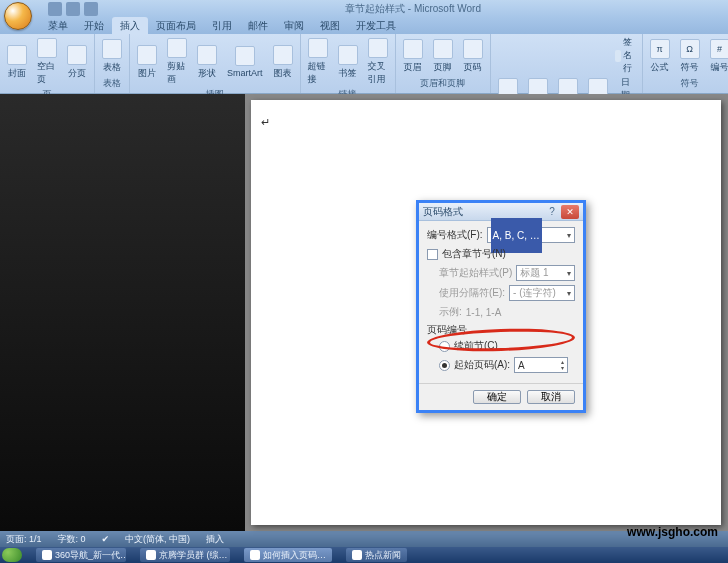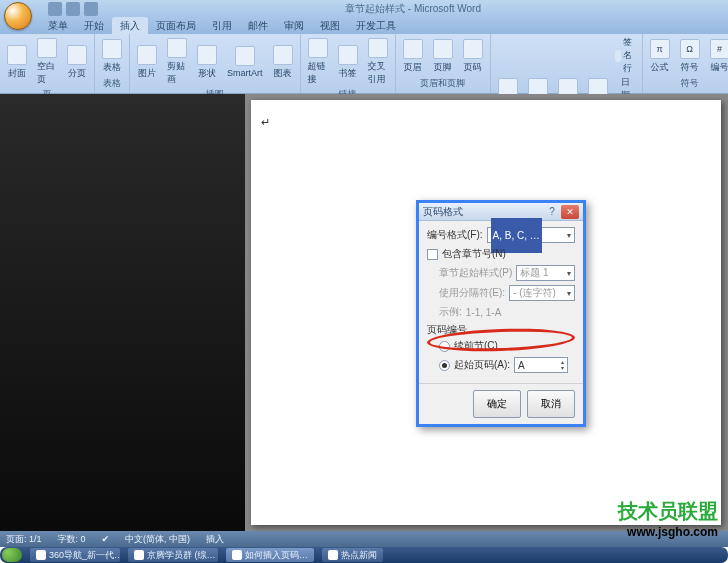--- a/index.html
+++ b/index.html
@@ -42,27 +42,27 @@
 .dlg-combo { flex: 1; height: 16px; border: 1px solid #8a9ab0; background: #fff; padding: 0 3px; font-size: 10px; display: flex; align-items: center; justify-content: space-between; cursor: pointer; }
 .dlg-combo .arrow { font-size: 8px; color: #555; }
 .dlg-check { width: 11px; height: 11px; border: 1px solid #8a9ab0; background: #fff; cursor: pointer; }
 .dlg-indent { padding-left: 12px; }
 .dlg-fieldset-label { color: #333; margin: 4px 0 2px 0; }
 .dlg-radio { width: 11px; height: 11px; border: 1px solid #8a9ab0; border-radius: 50%; background: #fff; cursor: pointer; display: flex; align-items: center; justify-content: center; }
 .dlg-radio.checked::after { content: ''; width: 5px; height: 5px; background: #333; border-radius: 50%; }
 .dlg-spinner { width: 54px; height: 16px; border: 1px solid #8a9ab0; background: #fff; padding: 0 3px; font-size: 10px; display: flex; align-items: center; justify-content: space-between; }
 .dlg-spinner .spin-btns { display: flex; flex-direction: column; font-size: 6px; line-height: 6px; color: #555; }
 .dlg-buttons { display: flex; justify-content: flex-end; gap: 6px; padding: 6px 8px; border-top: 1px solid #d0d0d0; }
-.dlg-btn { min-width: 48px; height: 28px; border: 1px solid #8a9ab0; background: linear-gradient(#fafafa,#e0e0e0); border-radius: 2px; font-size: 10px; display: flex; align-items: center; justify-content: center; cursor: pointer; }
+.dlg-btn { min-width: 48px; height: 14px; border: 1px solid #8a9ab0; background: linear-gradient(#fafafa,#e0e0e0); border-radius: 2px; font-size: 10px; display: flex; align-items: center; justify-content: center; cursor: pointer; }
 .red-circle { position: absolute; border: 3px solid #d82a1a; border-radius: 50%; width: 148px; height: 22px; left: 8px; top: 126px; pointer-events: none; transform: rotate(-2deg); }
 
 .statusbar { height: 16px; background: linear-gradient(#6a8ab0,#4a6a90); display: flex; align-items: center; font-size: 9px; color: #e8f0fa; padding: 0 6px; gap: 16px; }
 .status-item { display: flex; align-items: center; gap: 2px; }
 
-.taskbar { height: 16px; background: linear-gradient(#3a5a8a,#1a3a6a); display: flex; align-items: center; gap: 8px; padding: 0 2px; border-radius: 7px; }
+.taskbar { height: 16px; background: linear-gradient(#3a5a8a,#1a3a6a); display: flex; align-items: center; gap: 14px; padding: 0 2px; }
 .start-btn { width: 20px; height: 14px; border-radius: 7px; background: radial-gradient(circle at 30% 30%, #8aca5a, #3a8a2a); cursor: pointer; }
 .task-item { height: 14px; padding: 0 6px; background: linear-gradient(#5a7aaa,#3a5a8a); border-radius: 2px; font-size: 9px; color: #e8f0fa; display: flex; align-items: center; gap: 3px; cursor: pointer; max-width: 90px; overflow: hidden; white-space: nowrap; }
 .task-item.active { background: linear-gradient(#7a9aca,#5a7aaa); }
 .task-ico { width: 10px; height: 10px; background: #fff; border-radius: 2px; flex-shrink: 0; }
 
 .watermark { position: absolute; right: 10px; bottom: 24px; text-align: right; pointer-events: none; }
 .wm1 { font-size: 20px; font-weight: bold; color: #2aaa3a; text-shadow: 1px 1px 0 #fff; }
 .wm2 { font-size: 12px; color: #000000; font-weight: bold; }
 </style>
 </head>
@@ -329,15 +329,14 @@
       <div class="task-ico"></div>
       <span>如何插入页码…</span>
     </div>
   <div class="task-item">
       <div class="task-ico"></div>
       <span>热点新闻</span>
     </div>
 </div>
 
 <div class="watermark">
-  <div class="wm1">技术员联盟</div>
   <div class="wm2">www.jsgho.com</div>
 </div>
 
 </body></html>

